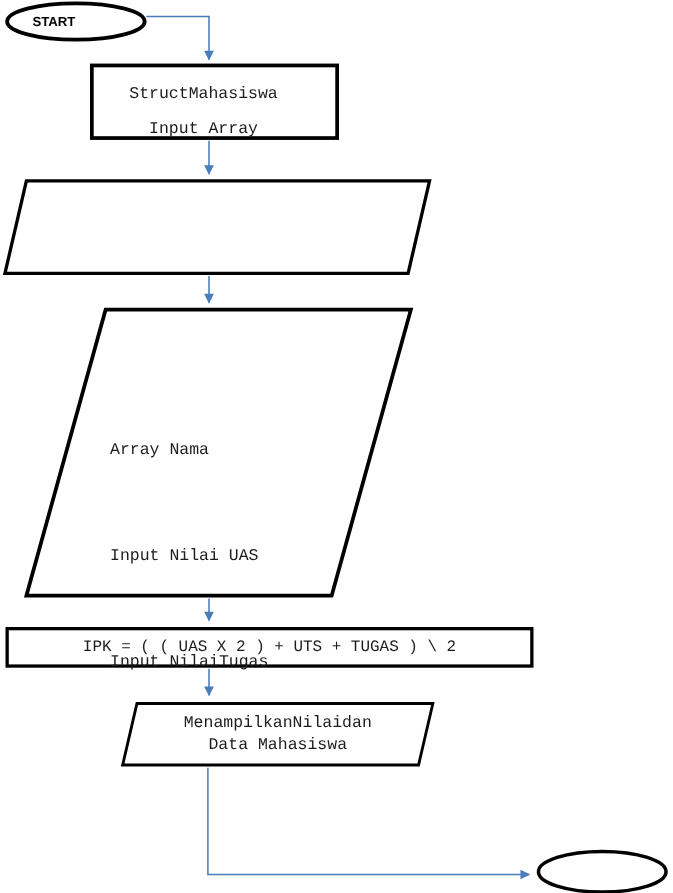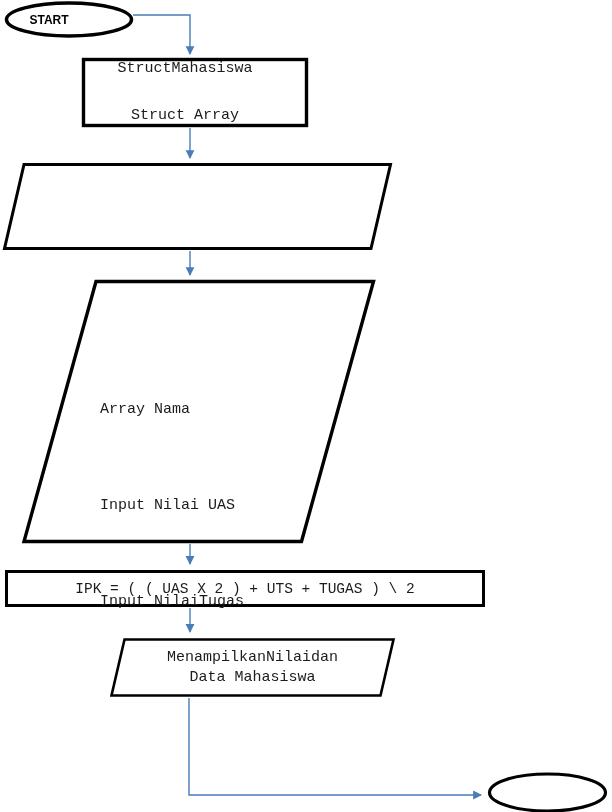--- a/index.html
+++ b/index.html
@@ -56,23 +56,23 @@
     <polygon class="shape" points="96,281.5 373.5,281.5 301.5,541.5 24,541.5" stroke-width="3.4"></polygon>
     <rect class="shape" x="6.5" y="571.5" width="477" height="34" stroke-width="3"></rect>
     <polygon class="shape" points="124.5,639.5 393.5,639.5 380.5,695.5 111.5,695.5" stroke-width="2.6"></polygon>
     <ellipse class="shape" cx="547.5" cy="792.5" rx="58" ry="18.5" stroke-width="3.2"></ellipse>
   </svg>
 
   <div class="terminator-lbl" style="left:5px; top:2px; width:128px; height:35px;">
     <span style="transform:translateX(-20px);">START</span>
   </div>
 
-  <div class="lbl center2" style="left:82px; top:58px; width:206px; height:69px; row-gap:29px;">
+  <div class="lbl center2" style="left:82px; top:58px; width:206px; height:69px; row-gap:14px;justify-content:flex-end;">
     <span>StructMahasiswa</span>
-    <span>Struct Array</span>
+    <span>Input Array</span>
   </div>
 
 
   <div class="lbl" style="left:100px; top:330px; width:210px; line-height:32px;">
     <div>Array Nama</div>
     <div>Input Nilai UAS</div>
     <div>Input NilaiTugas</div>
   </div>
 
   <div class="lbl center2" style="left:5px; top:570px; width:480px; height:37px; font-size:14.5px;">

